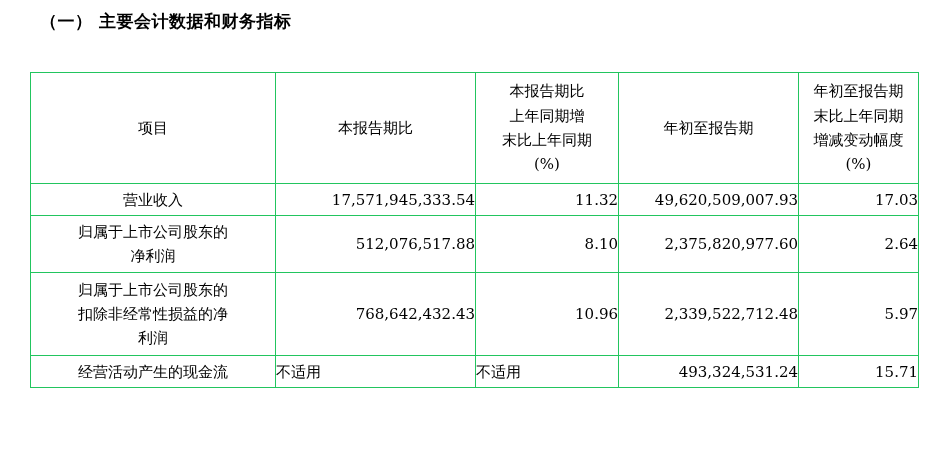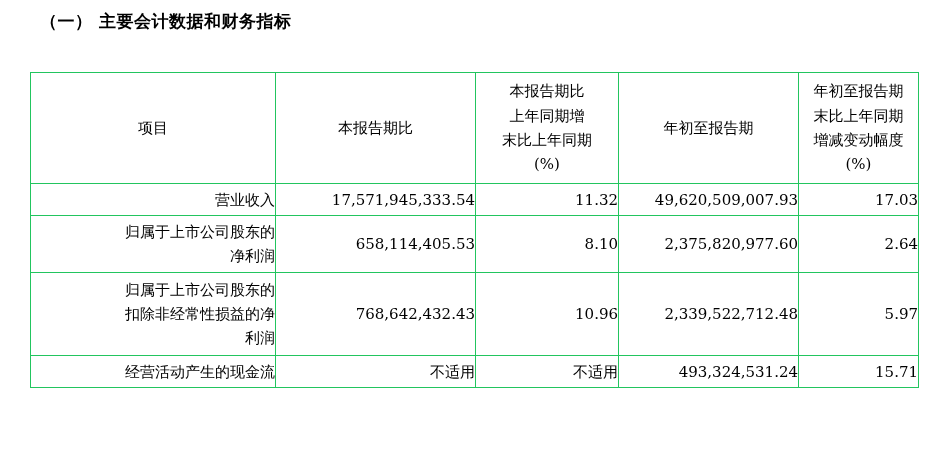--- a/index.html
+++ b/index.html
@@ -62,32 +62,32 @@
 
   .hdr-cell {
     text-align: center;
     line-height: 1.62;
     padding: 10px 4px 12px 4px;
     height: 110px;
   }
   .hdr-cell .ln { display: block; }
 
   .item-cell {
-    text-align: right;
+    text-align: center;
     padding: 6px 6px 6px 10px;
     line-height: 1.6;
   }
   .num-cell {
     text-align: right;
     padding: 6px 12px 6px 6px;
     line-height: 1.6;
     white-space: nowrap;
   }
   .na-cell {
-    text-align: right;
+    text-align: left;
     padding: 6px 6px;
     line-height: 1.6;
     white-space: nowrap;
   }
   .r-tall td { height: 56px; }
   .r-xtall td { height: 82px; }
   .r-short td { height: 31px; }
 </style>
 </head>
 <body>
@@ -135,21 +135,21 @@
         <td class="num-cell">17,571,945,333.54</td>
         <td class="num-cell">11.32</td>
         <td class="num-cell">49,620,509,007.93</td>
         <td class="num-cell">17.03</td>
       </tr>
 
 
       <tr class="r-tall">
         <td class="item-cell" style="white-space:pre-line;">归属于上市公司股东的
 净利润</td>
-        <td class="num-cell">658,114,405.53</td>
+        <td class="num-cell">512,076,517.88</td>
         <td class="num-cell">8.10</td>
         <td class="num-cell">2,375,820,977.60</td>
         <td class="num-cell">2.64</td>
       </tr>
 
       <tr class="r-xtall">
         <td class="item-cell" style="white-space:pre-line;">归属于上市公司股东的
 扣除非经常性损益的净
 利润</td>
         <td class="num-cell">768,642,432.43</td>

